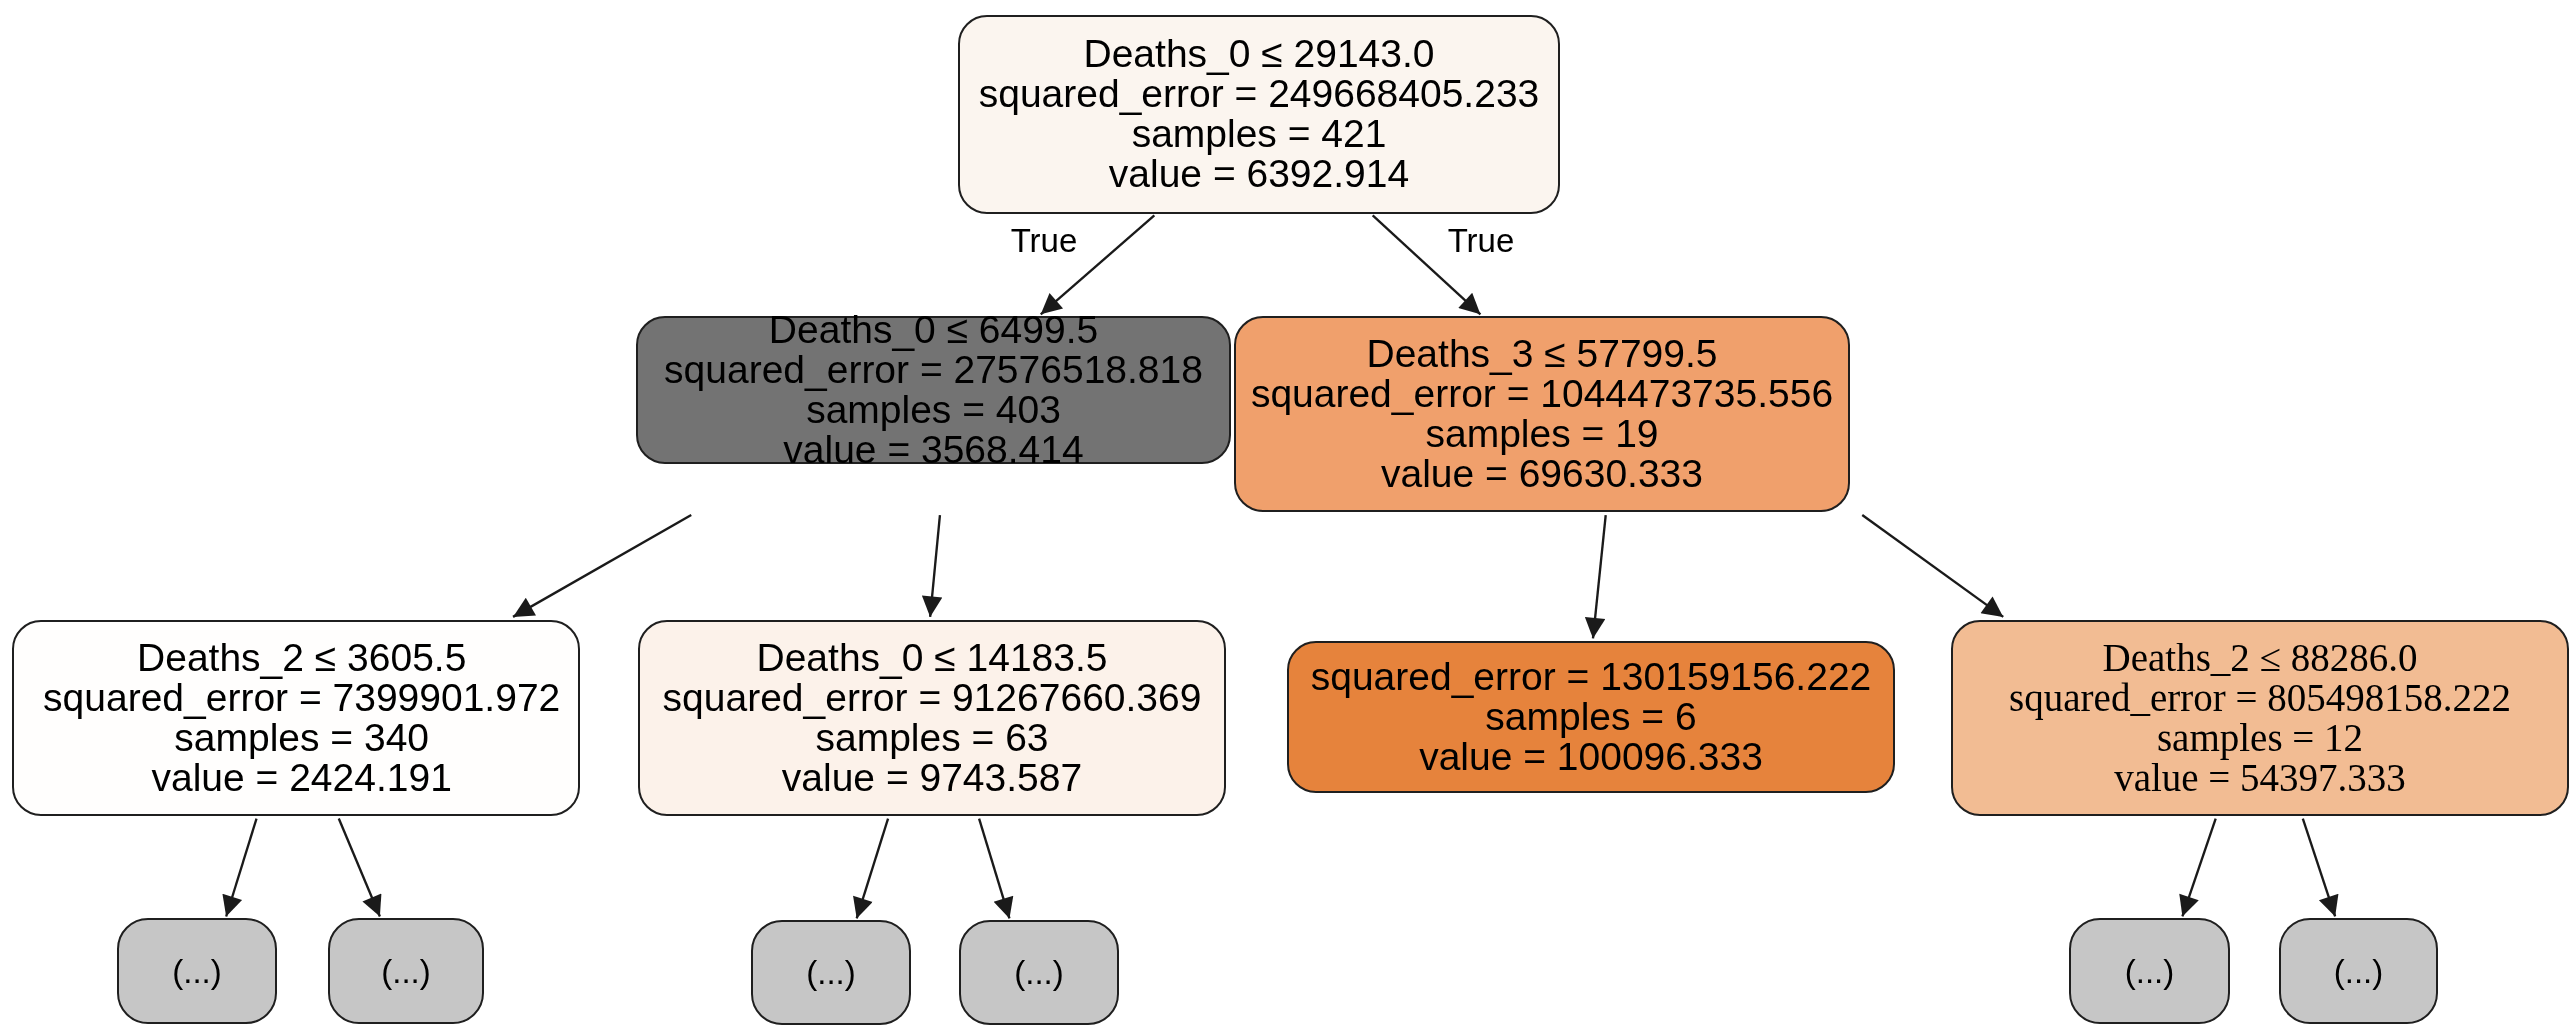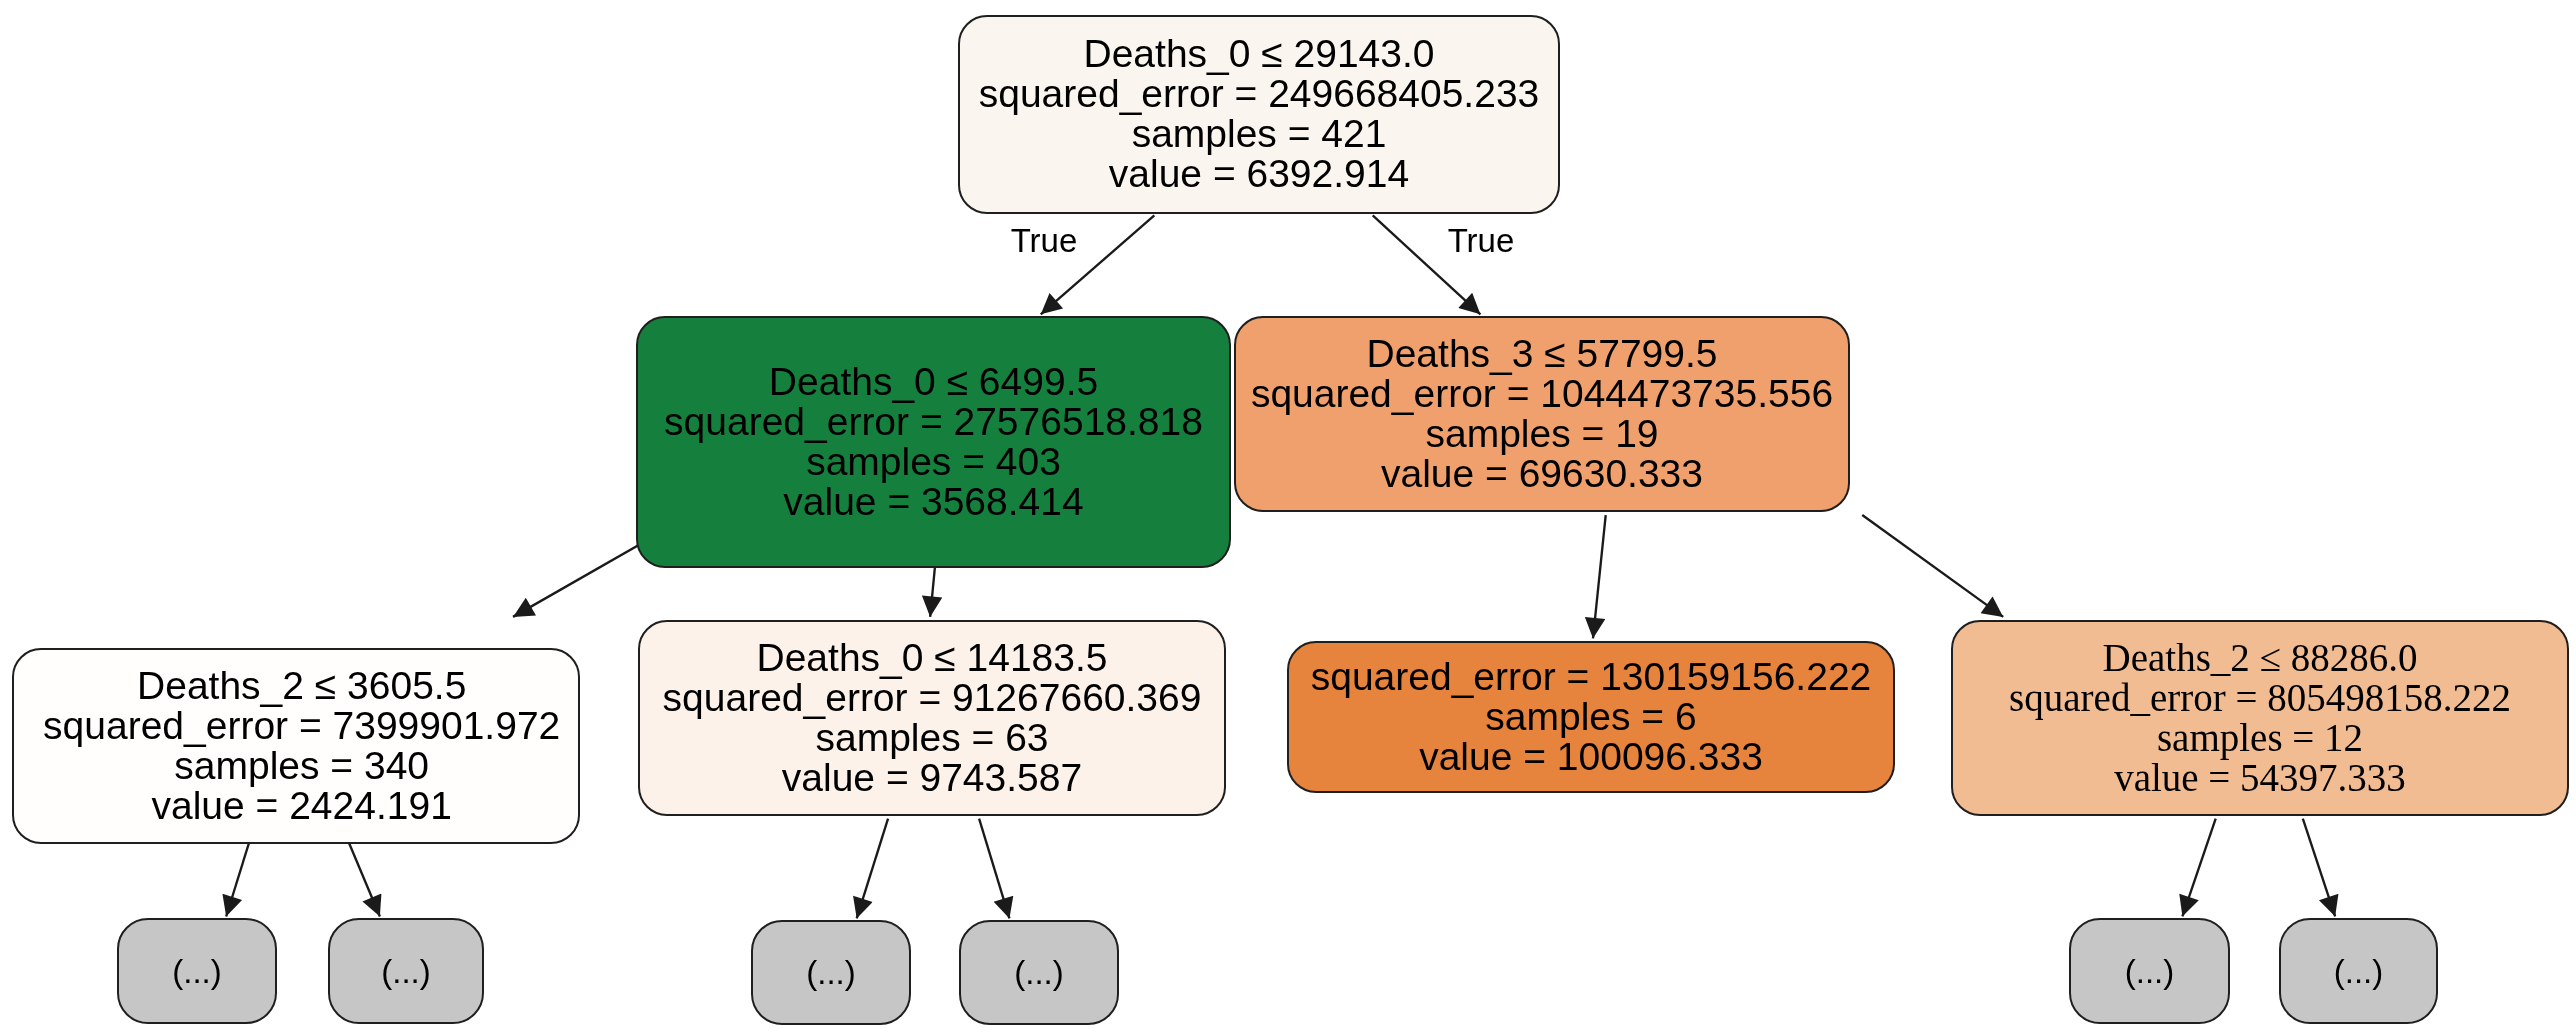--- a/index.html
+++ b/index.html
@@ -86,35 +86,35 @@
   <div class="edge-label" style="left:1044px; top:240px;">True</div>
   <div class="edge-label" style="left:1481px; top:240px;">True</div>
 
   <div class="node" style="left: 958px; top: 14.7px; width: 602px; height: 199px; background-color: rgb(251, 245, 239);">
     <span class="line">Deaths_0 ≤ 29143.0</span>
     <span class="line">squared_error = 249668405.233</span>
     <span class="line">samples = 421</span>
     <span class="line">value = 6392.914</span>
   </div>
 
-  <div class="node" style="left: 636px; top: 316px; width: 595px; height: 252px; background-color: #15803d;">
+  <div class="node" style="left: 636px; top: 316px; width: 595px; height: 148px; background-color: #737373;">
     <span class="line">Deaths_0 ≤ 6499.5</span>
     <span class="line">squared_error = 27576518.818</span>
     <span class="line">samples = 403</span>
     <span class="line">value = 3568.414</span>
   </div>
 
   <div class="node" style="left: 1234px; top: 316px; width: 616px; height: 196px; background-color: rgb(240, 160, 108);">
     <span class="line">Deaths_3 ≤ 57799.5</span>
     <span class="line">squared_error = 1044473735.556</span>
     <span class="line">samples = 19</span>
     <span class="line">value = 69630.333</span>
   </div>
 
-  <div class="node" style="left: 11.7px; top: 648px; width: 568px; height: 196px; background-color: rgb(255, 254, 253); padding-left: 12px;">
+  <div class="node" style="left: 11.7px; top: 620px; width: 568px; height: 196px; background-color: rgb(255, 254, 253); padding-left: 12px;">
     <span class="line">Deaths_2 ≤ 3605.5</span>
     <span class="line">squared_error = 7399901.972</span>
     <span class="line">samples = 340</span>
     <span class="line">value = 2424.191</span>
   </div>
 
   <div class="node" style="left: 638px; top: 620px; width: 588px; height: 196px; background-color: rgb(252, 242, 234);">
     <span class="line">Deaths_0 ≤ 14183.5</span>
     <span class="line">squared_error = 91267660.369</span>
     <span class="line">samples = 63</span>

